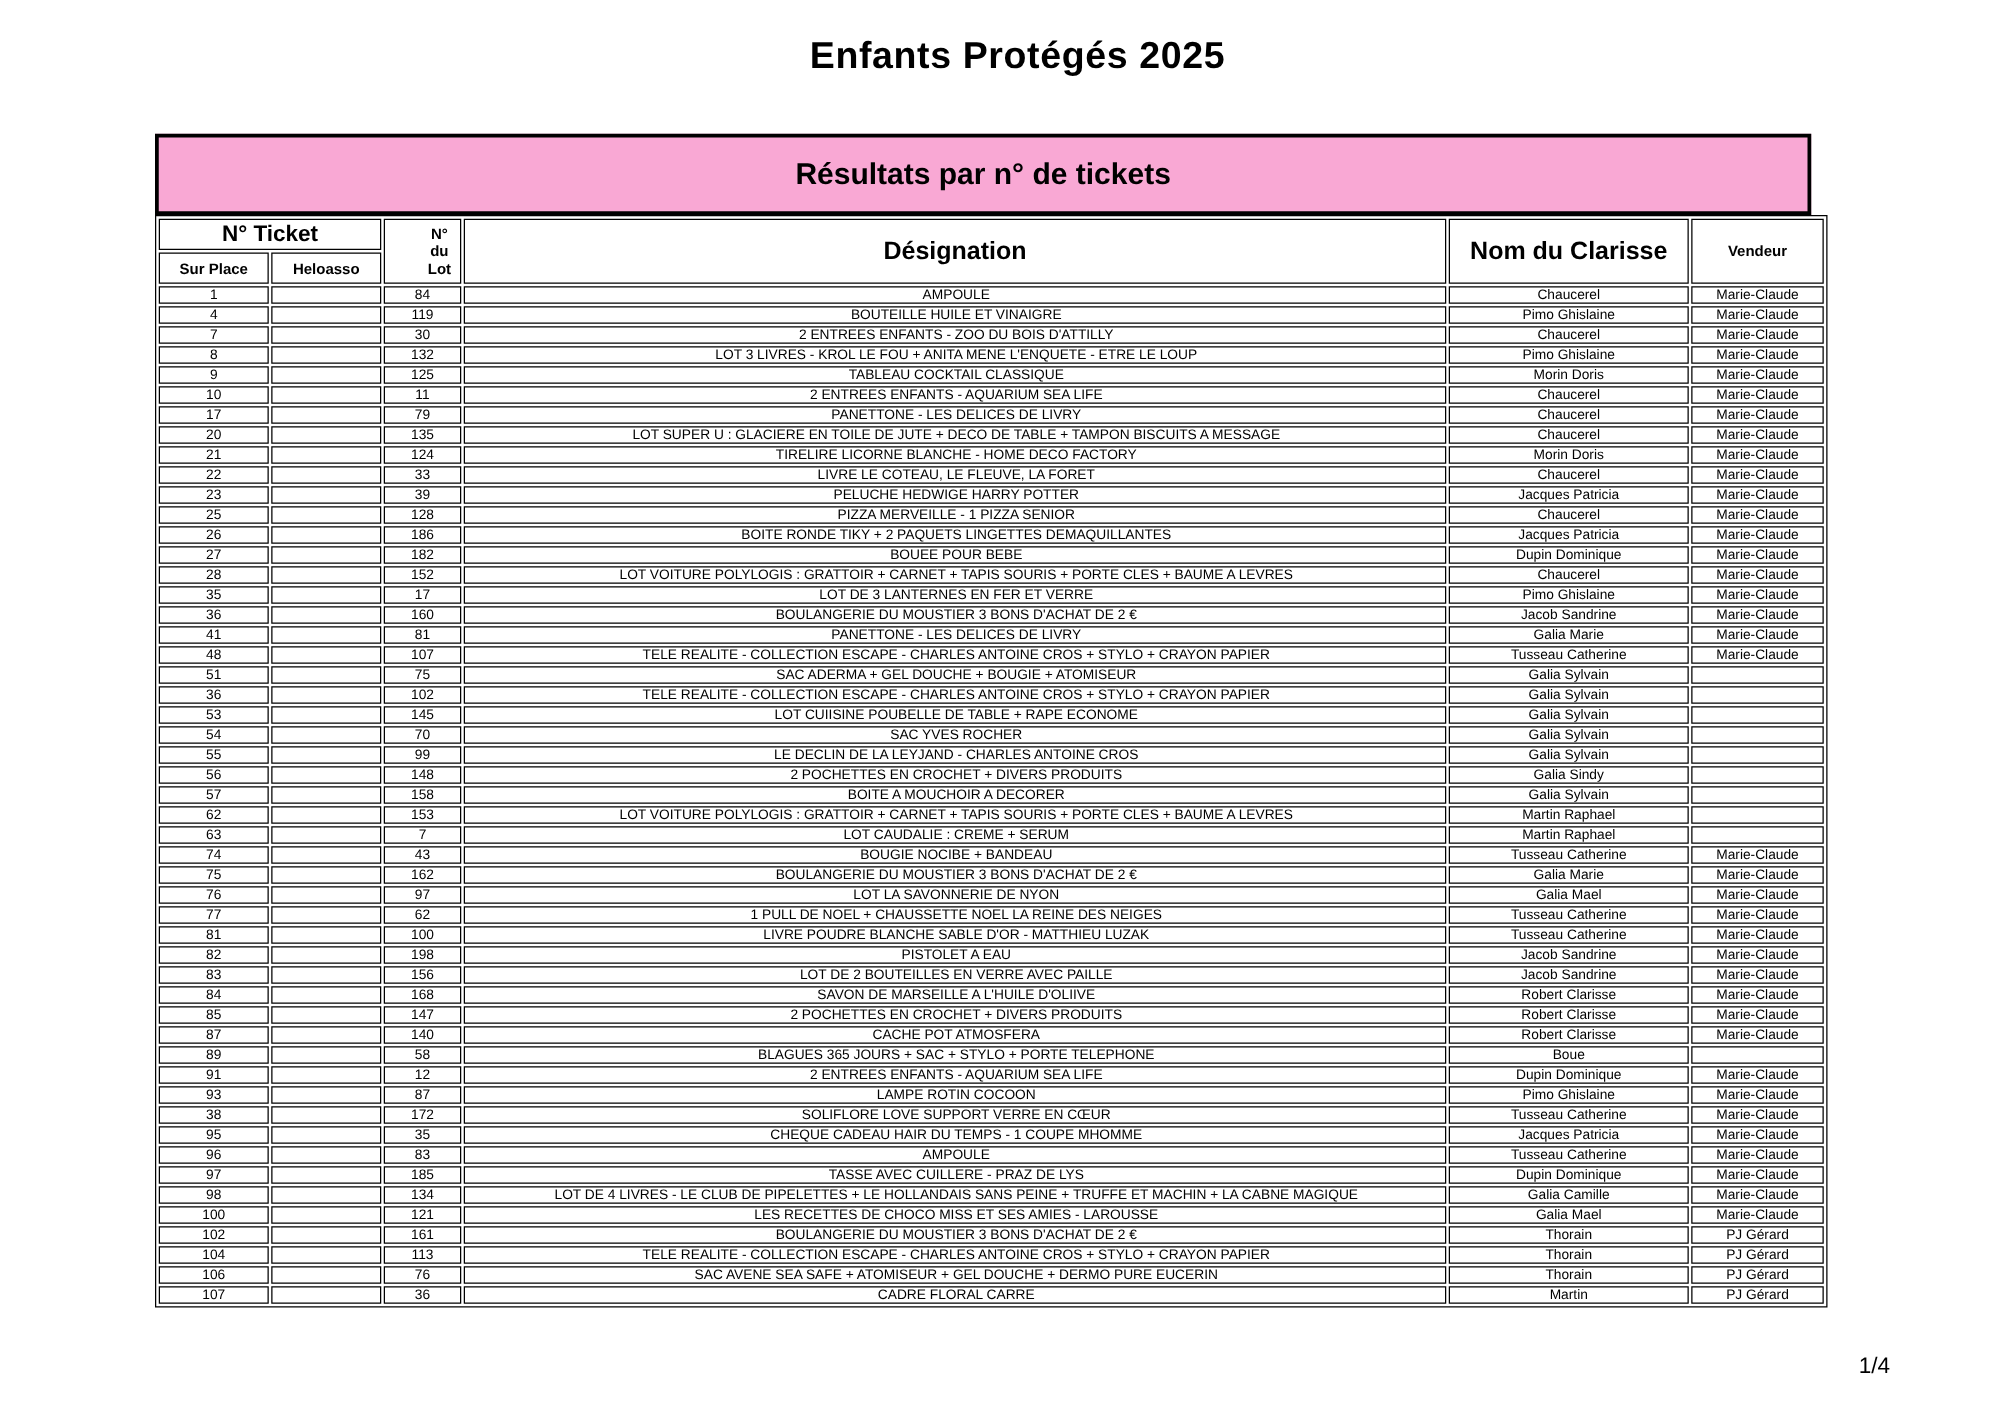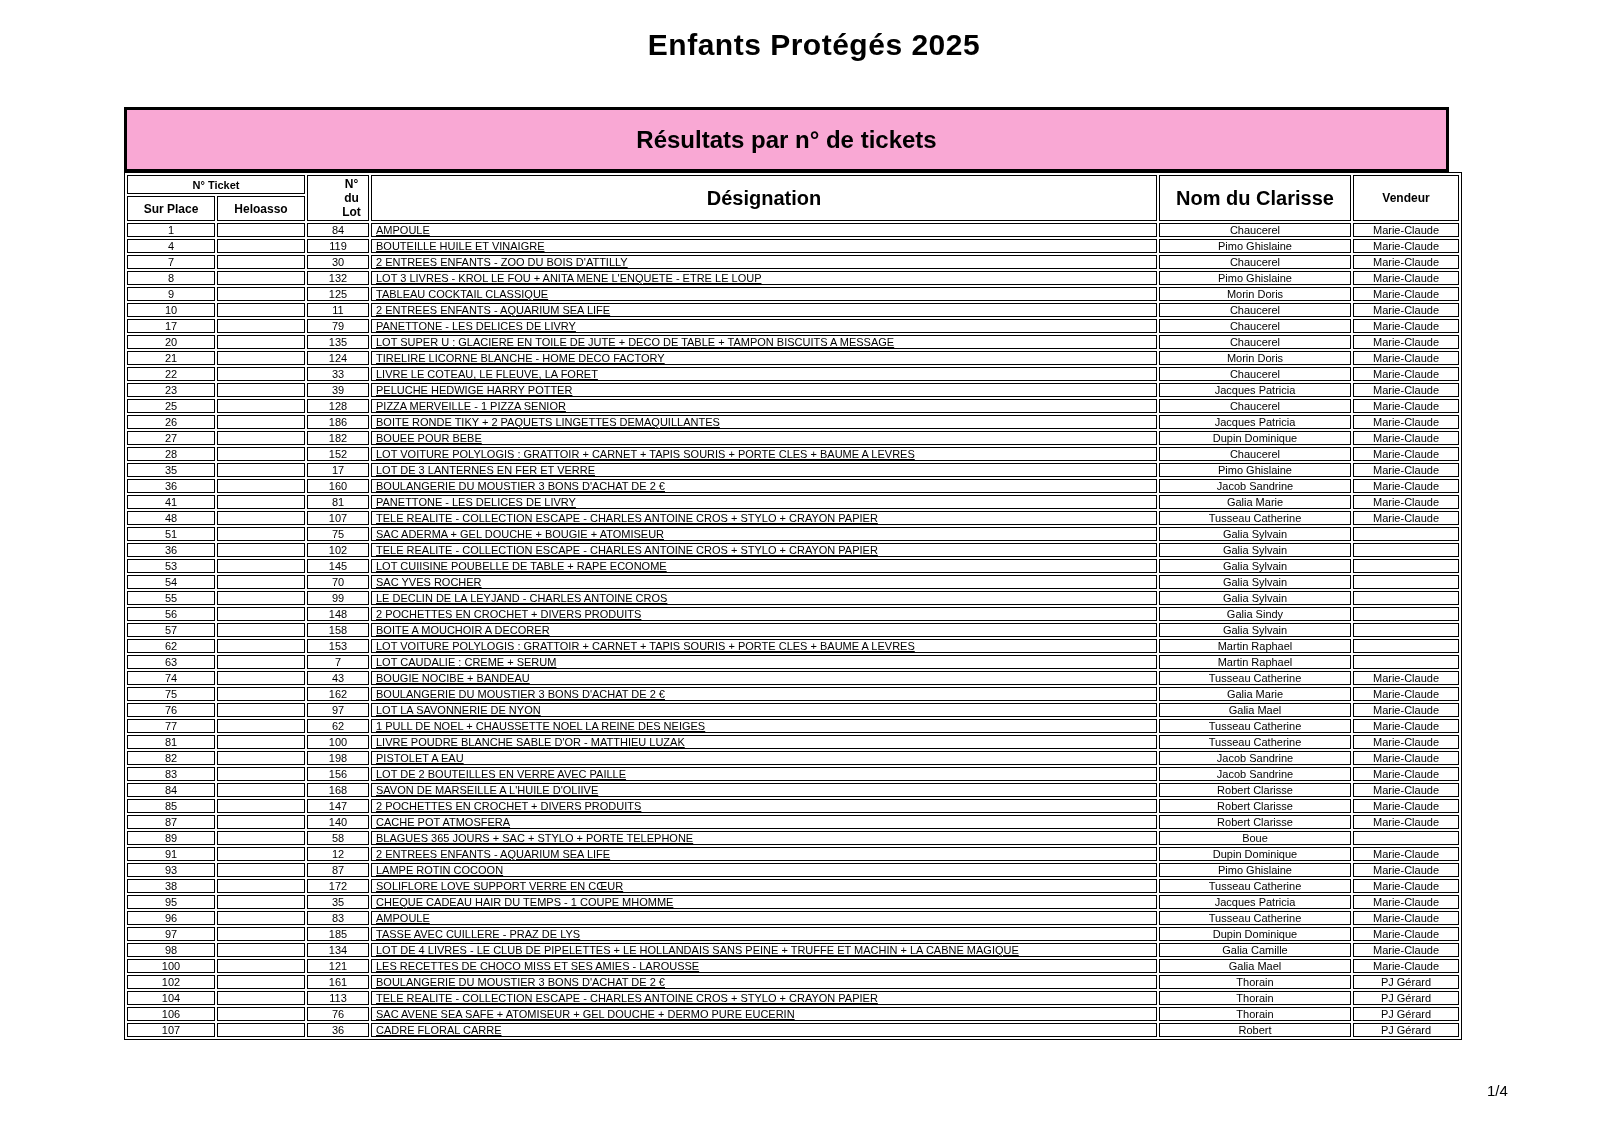--- a/index.html
+++ b/index.html
@@ -26,32 +26,32 @@
     border-collapse:separate; border-spacing:2px;
     border:1px solid #000;
   }
   th, td {
     border:1px solid #000;
     overflow:hidden; white-space:nowrap;
     box-sizing:border-box;
   }
   th { font-weight:bold; text-align:center; vertical-align:middle; background:#fff; }
   th.h-big { font-size:20px; }
-  th.h-med { font-size:11px; }
+  th.h-med { font-size:18px; }
   th.h-small { font-size:12px; height:25px; }
   th.h-lot { font-size:12px; white-space:normal; line-height:14px;padding-left:28px; }
   td {
     font-size:11px; height:12px; line-height:12px;
     padding:0 2px; background:#fff;
   }
   td.c { text-align:center; }
-  td.l { text-align:left; padding-left:4px;text-decoration:underline; }
+  td.l { text-align:center; padding-left:4px; }
   .page-num {
     position:absolute; top:1082px; left:1487px;
-    font-size:15px;
+    font-size:18px;
   }
 </style>
 </head>
 <body>
 
 <div class="doc-title">Enfants Protégés 2025</div>
 
 <div class="sheet">
 
   <div class="banner" style="background: #f9a8d4;">
@@ -479,21 +479,21 @@
           <td class="c">76</td>
           <td class="l">SAC AVENE SEA SAFE + ATOMISEUR + GEL DOUCHE + DERMO PURE EUCERIN</td>
           <td class="c">Thorain</td>
           <td class="c">PJ Gérard</td>
         </tr>
         <tr>
           <td class="c">107</td>
           <td class="c"></td>
           <td class="c">36</td>
           <td class="l">CADRE FLORAL CARRE</td>
-          <td class="c">Robert</td>
+          <td class="c">Martin</td>
           <td class="c">PJ Gérard</td>
         </tr>
       </tbody>
   </table>
 
 </div>
 
 <div class="page-num">1/4</div>
 
 </body></html>

